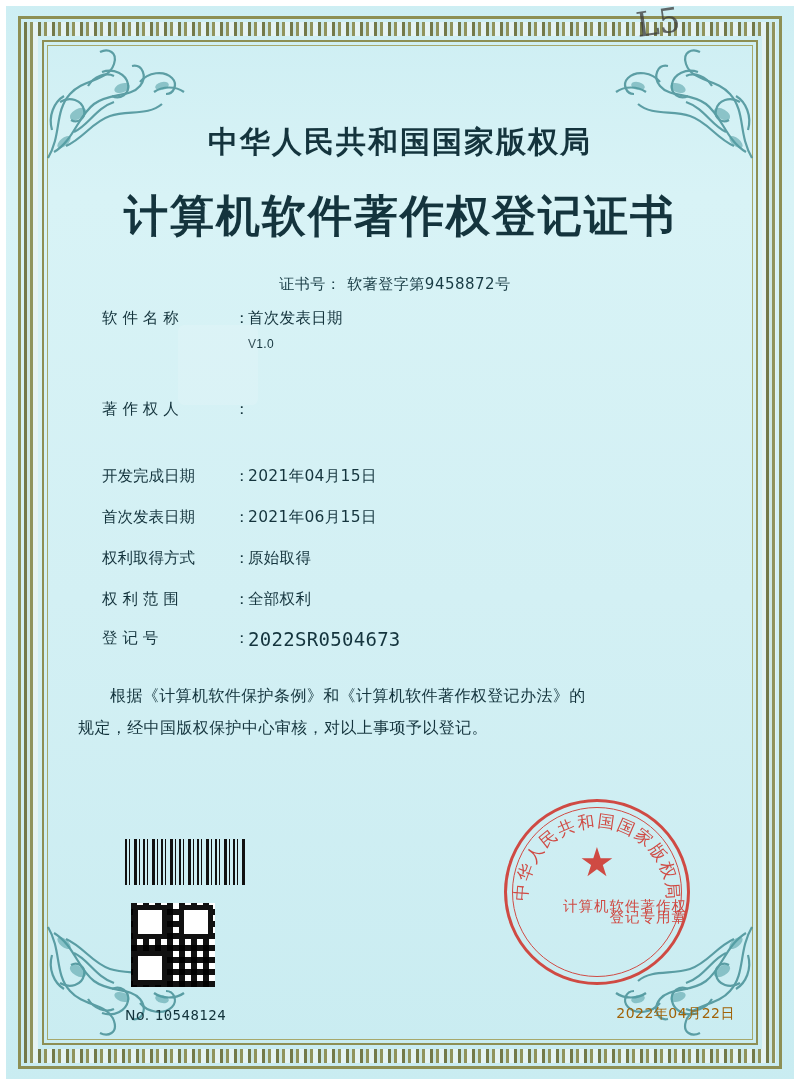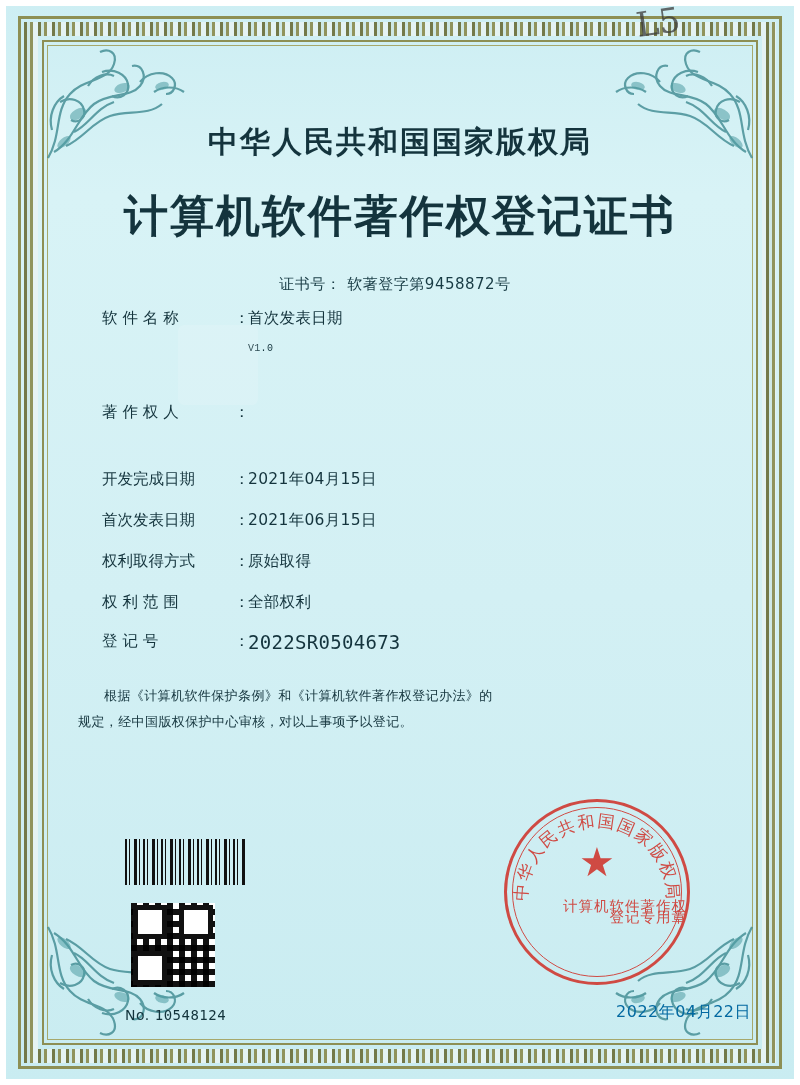--- a/index.html
+++ b/index.html
@@ -134,35 +134,35 @@
   .field .f-colon {
     width: 14px;
     flex: 0 0 14px;
   }
   .field .f-value {
     flex: 1 1 auto;
     letter-spacing: 0.3px;
   }
   .field .f-value .line2 {
     display: block;
-    font-family: Liberation Mono, monospace;
-    font-size: 10px;
-    margin-top: 14px;
+    font-family: Liberation Sans, sans-serif;
+    font-size: 12px;
+    margin-top: 8px;
   }
   .sp-1 { height: 42px; }
   .sp-2 { height: 40px; }
   .sp-3 { height: 14px; }
   .sp-4 { height: 12px; }
 
   .mono { font-family: "DejaVu Sans Mono", "Liberation Mono", monospace; font-size: 19px; }
 
   .statement {
     margin-top: 30px;
     padding: 0 18px 0 18px;
-    font-size: 13px;
+    font-size: 16px;
     color: #14343d;
     line-height: 2.0;
     letter-spacing: 0.4px;
   }
   .statement .p1 { text-indent: 2em; }
 
   
   .codes {
     position: absolute;
     left: 83px;
@@ -265,24 +265,24 @@
   .seal .arc svg { width: 100%; height: 100%; }
   .seal .arc text {
     font-family: "DejaVu Serif", "Liberation Serif", serif;
     font-size: 17px;
     fill: #d0342c;
     letter-spacing: 2px;
   }
 
   .issue-date {
     position: absolute;
-    right: 49px;
+    right: 65px;
     bottom: 62px;
-    font-size: 16px;
-    color: #0369a1;
+    font-size: 14px;
+    color: #a16207;
     letter-spacing: 0.5px;
   }
 
   
   .emblem {
     position: absolute;
     left: 118px;
     top: 255px;
     width: 80px;
     height: 80px;

